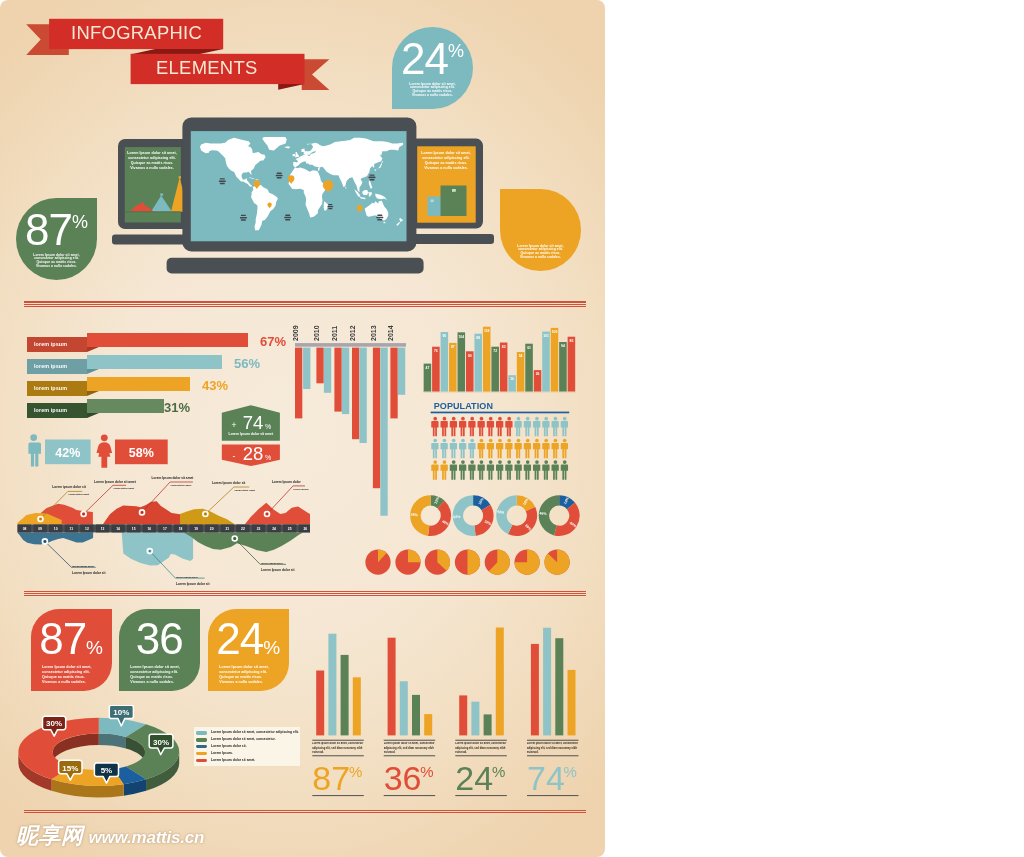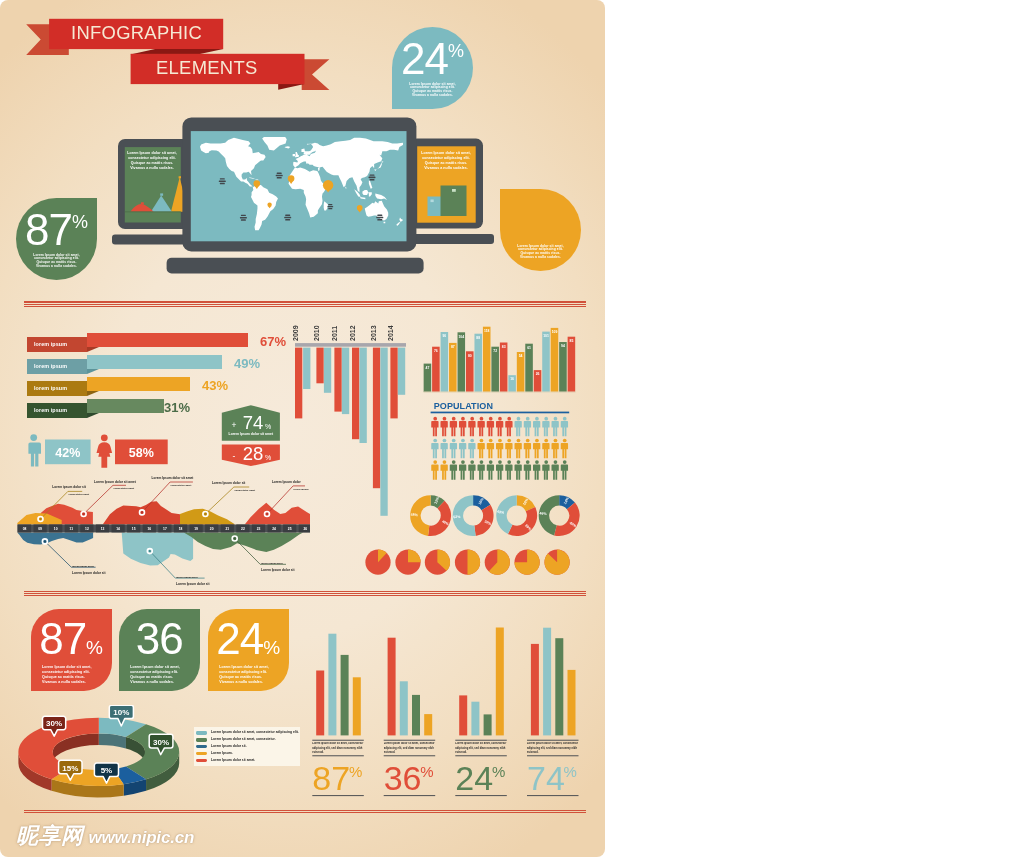--- a/index.html
+++ b/index.html
@@ -235,21 +235,21 @@
       <div class="hrow" style="left:27px; top:8px;">
         <div class="bar" style="width:161px; background:#e04e39;"></div>
         <div class="shadow" style="background:#a83b26; clip-path:polygon(0 0,100% 0,0 100%);"></div>
         <div class="lbl" style="background:#c24630;">lorem ipsum</div>
         <div class="pct" style="left:233px; color:#e04e39;">67%</div>
       </div>
       <div class="hrow" style="left:27px; top:30px;">
         <div class="bar" style="width:135px; background:#8ec4c7;"></div>
         <div class="shadow" style="background:#5d949a; clip-path:polygon(0 0,100% 0,0 100%);"></div>
         <div class="lbl" style="background:#6d9fa5;">lorem ipsum</div>
-        <div class="pct" style="left:207px; color:#7cbac0;">49%</div>
+        <div class="pct" style="left:207px; color:#7cbac0;">56%</div>
       </div>
       <div class="hrow" style="left:27px; top:52px;">
         <div class="bar" style="width:103px; background:#eda424;"></div>
         <div class="shadow" style="background:#8d6411; clip-path:polygon(0 0,100% 0,0 100%);"></div>
         <div class="lbl" style="background:#ab7a11;">lorem ipsum</div>
         <div class="pct" style="left:175px; color:#eda424;">43%</div>
       </div>
       <div class="hrow" style="left:27px; top:74px;">
         <div class="bar" style="width:77px; background:#67895f;"></div>
         <div class="shadow" style="background:#2f4a2d; clip-path:polygon(0 0,100% 0,0 100%);"></div>
@@ -795,16 +795,16 @@
       <foreignObject x="527.0" y="742.3" width="51.5" height="13"><div xmlns="http://www.w3.org/1999/xhtml" class="bcap">Lorem Ipsum dolor sit amet, consectetur adipiscing elit, sed diam nonummy nibh euismod.</div></foreignObject>
       <rect x="527.0" y="755.2" width="51.5" height="1.1" fill="#5c5c5c"></rect>
       <text x="527.0" y="789.7" fill="#8ec4c7" font-size="34" font-weight="400" font-family="'Liberation Sans',sans-serif">74</text>
       <text x="563.6" y="777" fill="#8ec4c7" font-size="15" font-weight="400" font-family="'Liberation Sans',sans-serif">%</text>
       <rect x="527.0" y="795" width="51.5" height="1.1" fill="#5c5c5c"></rect>
 
     </svg>
 
     <div id="footer-brand">
       <span class="cn">昵享网</span>
-      <span class="url">www.nipic.cn</span>
+      <span class="url">www.mattis.cn</span>
     </div>
   </div>
 </div>
 
 </body></html>

